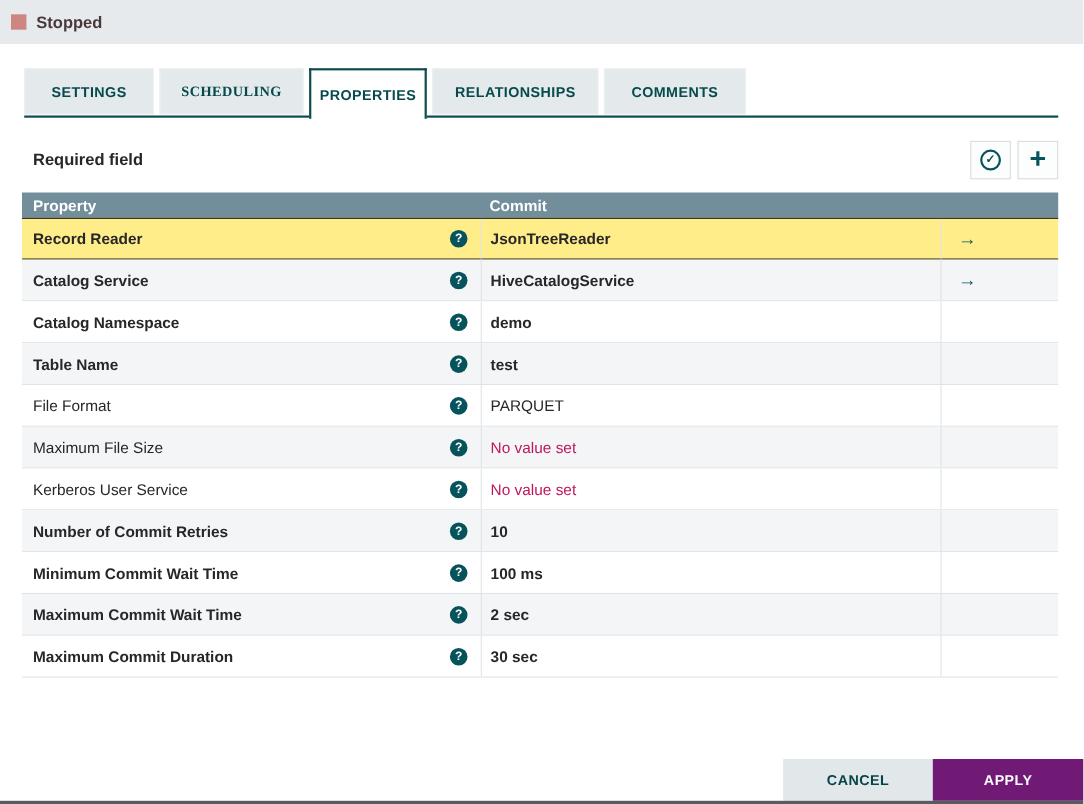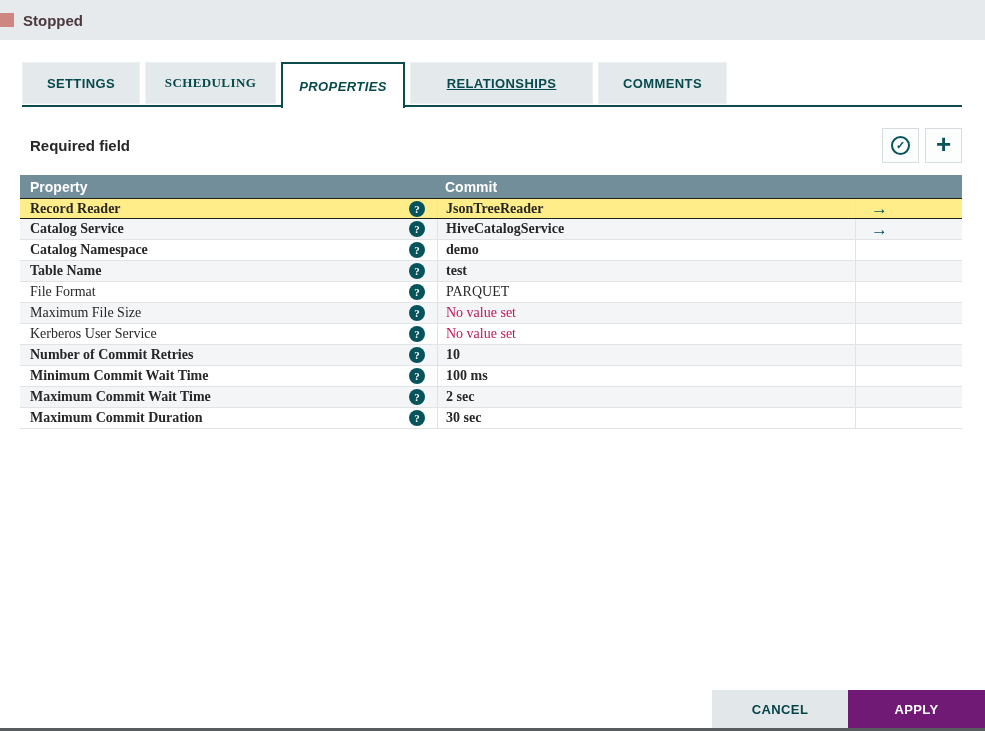--- a/index.html
+++ b/index.html
@@ -18,42 +18,42 @@
   }
   .title {
     font-family:"DejaVu Serif", serif; font-weight:bold;
     font-size:24px; color:#ffffff; letter-spacing:.3px;
   }
   .title-sep { width:1px; height:30px; background:rgba(255,255,255,.55); margin:0 16px; }
   .subtitle { font-family:"DejaVu Serif", serif; font-size:15px; color:#ffffff; }
   
   .statusbar {
     height:40px; background:#E7EAEC;
-    display:flex; align-items:center; padding:0 0; gap:9px;
+    display:flex; align-items:center; padding:0 10px; gap:9px;
   }
   .status-square { width:14px; height:14px; background:#CE8683; }
   .status-label { font-weight:bold; font-size:15px; color:#4A383C; }
   
   .content { padding:22px 23px 0 20px; }
   
   .tabs { position:relative; height:46px; display:flex; gap:5px; padding-left:2px; }
   .tabs::after {
     content:""; position:absolute; left:2px; right:0; top:43px; height:2px;
     background:#0E4B4D;
   }
   .tab {
     height:42px; background:#E4E9EB; border:1px solid #EDF0F2;
     display:flex; align-items:center; justify-content:center;
     font-size:13px; font-weight:bold; color:#074A4D; letter-spacing:.4px;
     cursor:pointer; z-index:1;
   }
   .tab:nth-child(1){ width:118px; }
   .tab:nth-child(2){ width:131px;font-family:Liberation Serif, serif; }
-  .tab:nth-child(3){ width:124px;font-style:italic; }
-  .tab:nth-child(4){ width:183px;text-decoration:underline; }
+  .tab:nth-child(3){ width:107px; }
+  .tab:nth-child(4){ width:151px; }
   .tab:nth-child(5){ width:129px; }
   .tab.active {
     background:#ffffff; border:2px solid #0E4B4D; border-bottom:none;
     height:46px; z-index:2;
   }
   
   .toolbar { display:flex; align-items:center; justify-content:space-between; margin:20px 0 12px; }
   .required-hint { font-weight:bold; font-size:15px; color:#272727; margin-left:10px; }
   .toolbar-buttons { display:flex; }
   .icon-btn {
@@ -69,22 +69,22 @@
   
   .table { width:100%; margin-top:2px; }
   .thead {
     height:24px; background:#728E9B; display:flex; align-items:center;
     color:#ffffff; font-weight:bold; font-size:14px;
   }
   .th-prop { width:417px; padding-left:10px; }
   .th-value { flex:1; padding-left:8px; }
   .th-goto { width:107px; }
   .tr {
-    height:21px; display:flex; align-items:stretch;
-    border-bottom:1px solid #E0E4E7; background:#ffffff; cursor:pointer;font-family:Liberation Serif, serif;
+    height:38px; display:flex; align-items:stretch;
+    border-bottom:1px solid #E0E4E7; background:#ffffff; cursor:pointer;
   }
   .tr.alt { background:#F3F5F7; }
   .tr.selected {
     background:#FFED8A;
     border-top:1px solid #21211B; border-bottom:1px solid #21211B;
     margin-top:-1px;
   }
   .td { display:flex; align-items:center; font-size:14px; }
   .td-prop { width:417px; padding:0 12px 0 10px; justify-content:space-between; }
   .td-value { flex:1; padding-left:8px; border-left:1px solid #E0E4E7;text-align:center; }

